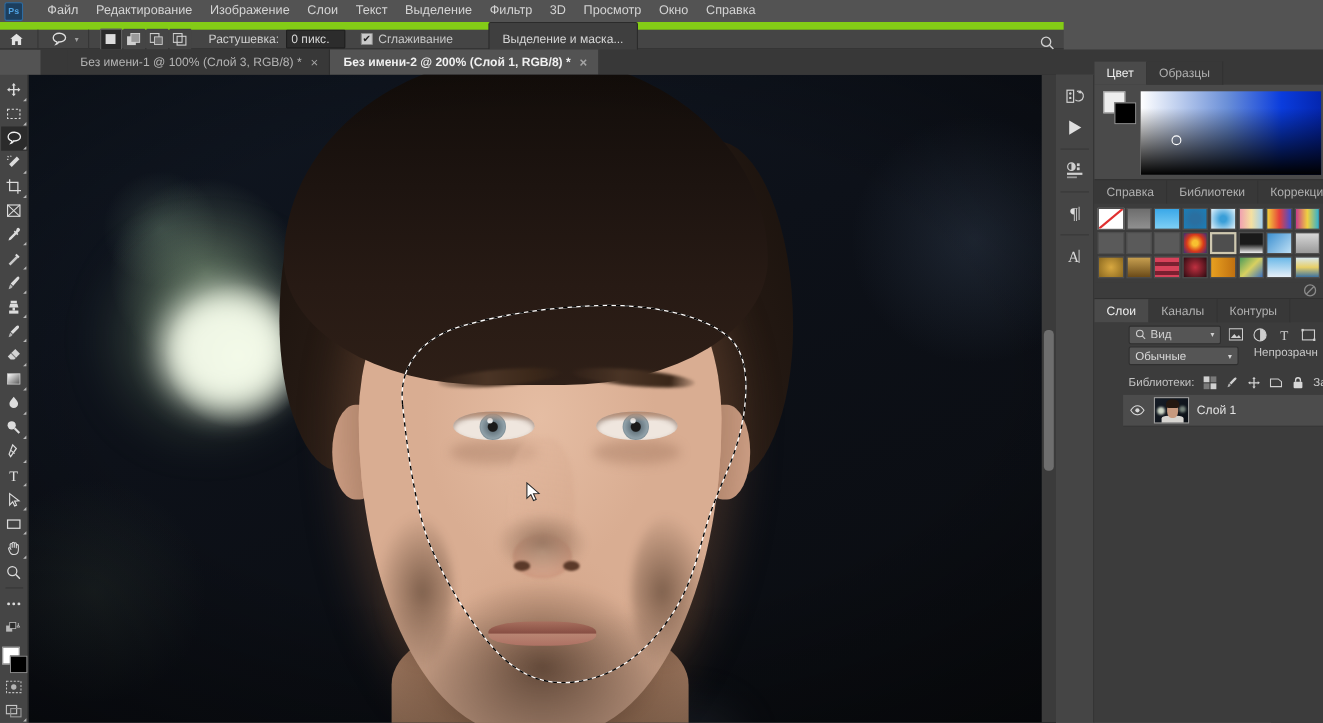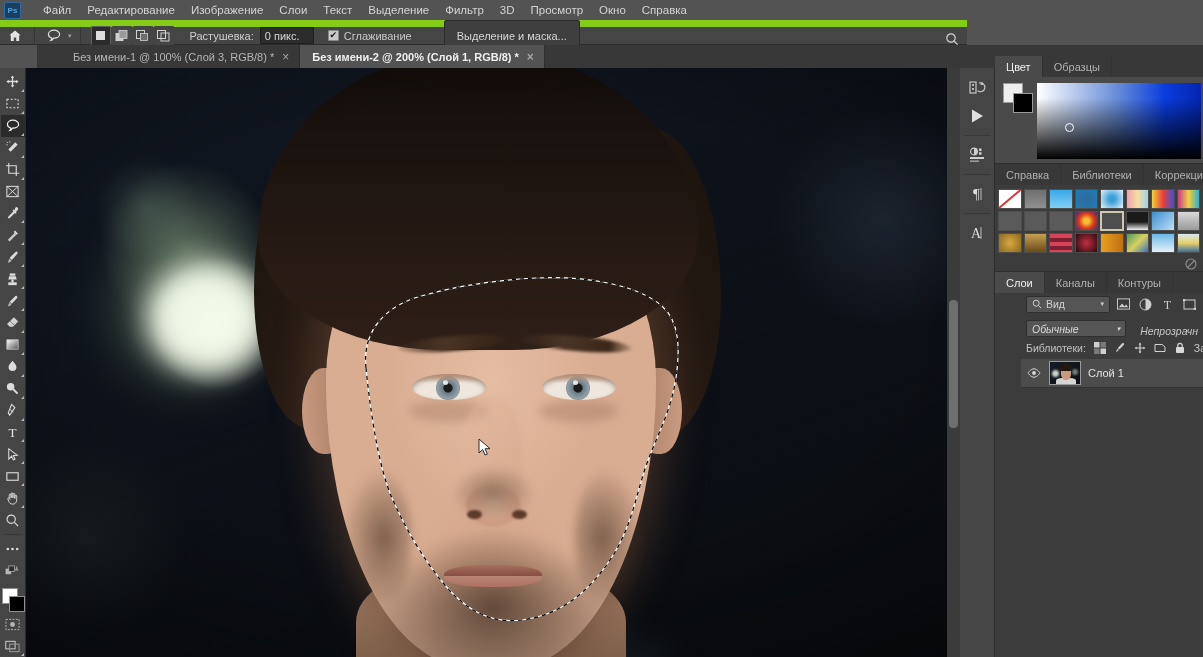--- a/index.html
+++ b/index.html
@@ -237,21 +237,21 @@
   .swatch-grid { background:#3c3c3c; padding:4px 3px; display:grid;
     grid-template-columns:repeat(8,1fr); gap:2px; }
   .sq { height:20px; border:1px solid #4e4e4e; }
 
   .lay-tabs { display:flex; height:21px; background:#383838; }
   .layers-body { background:#3c3c3c;margin-left:26px; }
   .filter-row { display:flex; align-items:center; height:22px; padding:0 5px; gap:5px; }
   .filter-sel { flex:1; height:17px; background:#555; border:1px solid #2f2f2f; border-radius:2px;
     display:flex; align-items:center; padding:0 5px; gap:4px; font-size:10.5px; color:#d0d0d0; }
   .filter-ic { width:17px; height:17px; display:flex; align-items:center; justify-content:center; }
-  .blend-row { display:flex; align-items:flex-end; height:22px; padding:0 5px; gap:14px;font-style:italic; }
+  .blend-row { display:flex; align-items:flex-start; height:22px; padding:0 5px; gap:14px; }
   .blend-sel { width:120px; height:17px; background:#555; border:1px solid #2f2f2f; border-radius:2px;
     display:flex; align-items:center; justify-content:space-between; padding:0 5px;
     font-size:10.5px; color:#d8d8d8; }
   .lock-row { display:flex; align-items:center; height:22px; padding:0 5px; gap:8px;
     font-size:10.5px; color:#c2c2c2; }
   .lock-ic { width:14px; height:14px; display:flex; align-items:center; justify-content:center; }
   .layer-row { display:flex; align-items:center; height:29px; gap:7px; padding:0 5px;
     border-bottom:1px solid #343434; }
   .layer-row.sel { background:#4c4c4c; }
   .eye-ic { width:16px; display:flex; align-items:center; justify-content:center; }

